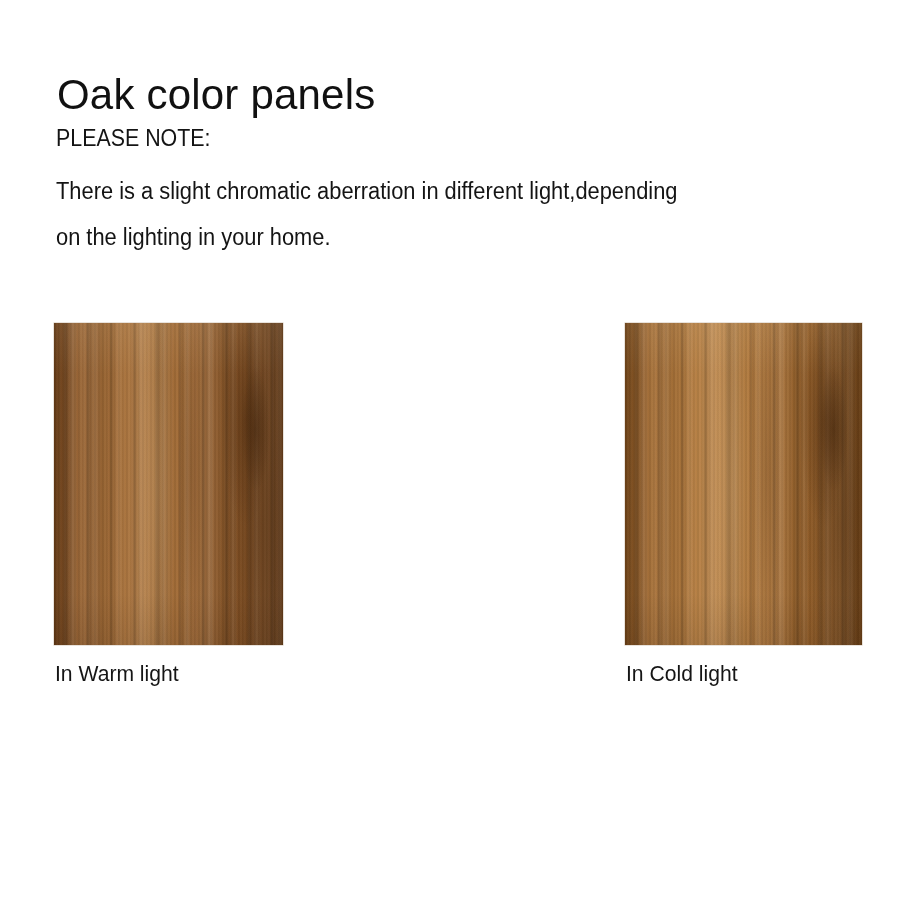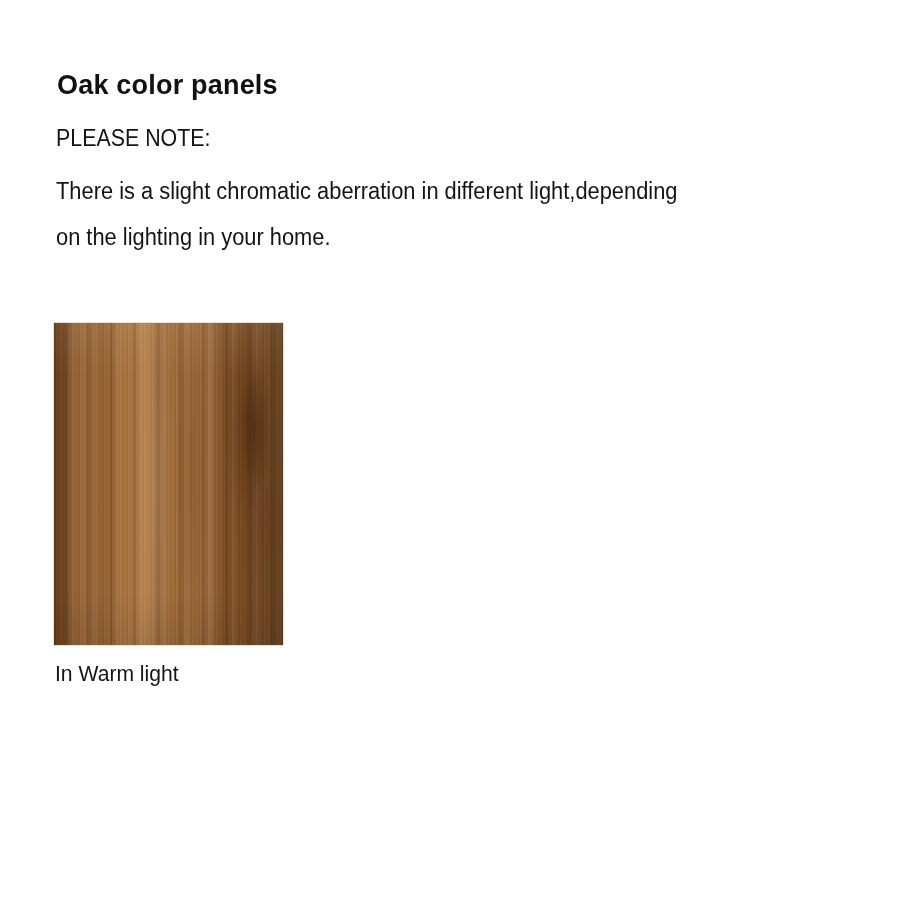--- a/index.html
+++ b/index.html
@@ -22,23 +22,23 @@
     left: 0; top: 0;
     width: 900px;
     height: 900px;
     background: #ffffff;
   }
 
   
   .page-title {
     position: absolute;
     left: 57px;
-    top: 66px;
-    font-size: 27px;
-    font-weight: bold;
+    top: 76px;
+    font-size: 42px;
+    font-weight: normal;
     letter-spacing: 0.2px;
     line-height: 38px;
     color: #111111;
     white-space: nowrap;
   }
 
   .note-label {
     position: absolute;
     left: 56px;
     top: 123px;
@@ -179,15 +179,24 @@
       <div class="panel" id="panel-0" style="width: 229px; height: 322px; background: linear-gradient(90deg, rgb(111, 65, 25) 0%, rgb(150, 96, 46) 12%, rgb(171, 114, 57) 40%, rgb(150, 96, 46) 66%, rgb(111, 65, 25) 100%);">
         <div class="grain-fine"></div>
         <div class="grain-band"></div>
         <div class="grain-cathedral"></div>
         <div class="grain-shade"></div>
       </div>
       <div class="caption" id="cap-0" style="left: 1px; top: 337px;">In Warm light</div>
     </div>
 
 
+    <div class="panel-wrap" id="wrap-2" style="left: 625px; top: 323px; width: 237px;">
+      <div class="panel" id="panel-2" style="width: 237px; height: 322px; background: linear-gradient(90deg, rgb(124, 76, 28) 0%, rgb(164, 108, 50) 12%, rgb(185, 128, 66) 40%, rgb(164, 108, 50) 66%, rgb(124, 76, 28) 100%);">
+        <div class="grain-fine"></div>
+        <div class="grain-band"></div>
+        <div class="grain-cathedral"></div>
+        <div class="grain-shade"></div>
+      </div>
+      <div class="caption" id="cap-2" style="left: 1px; top: 337px;">In Cold light</div>
+    </div>
 
   </div>
 </div>
 
 </body></html>

